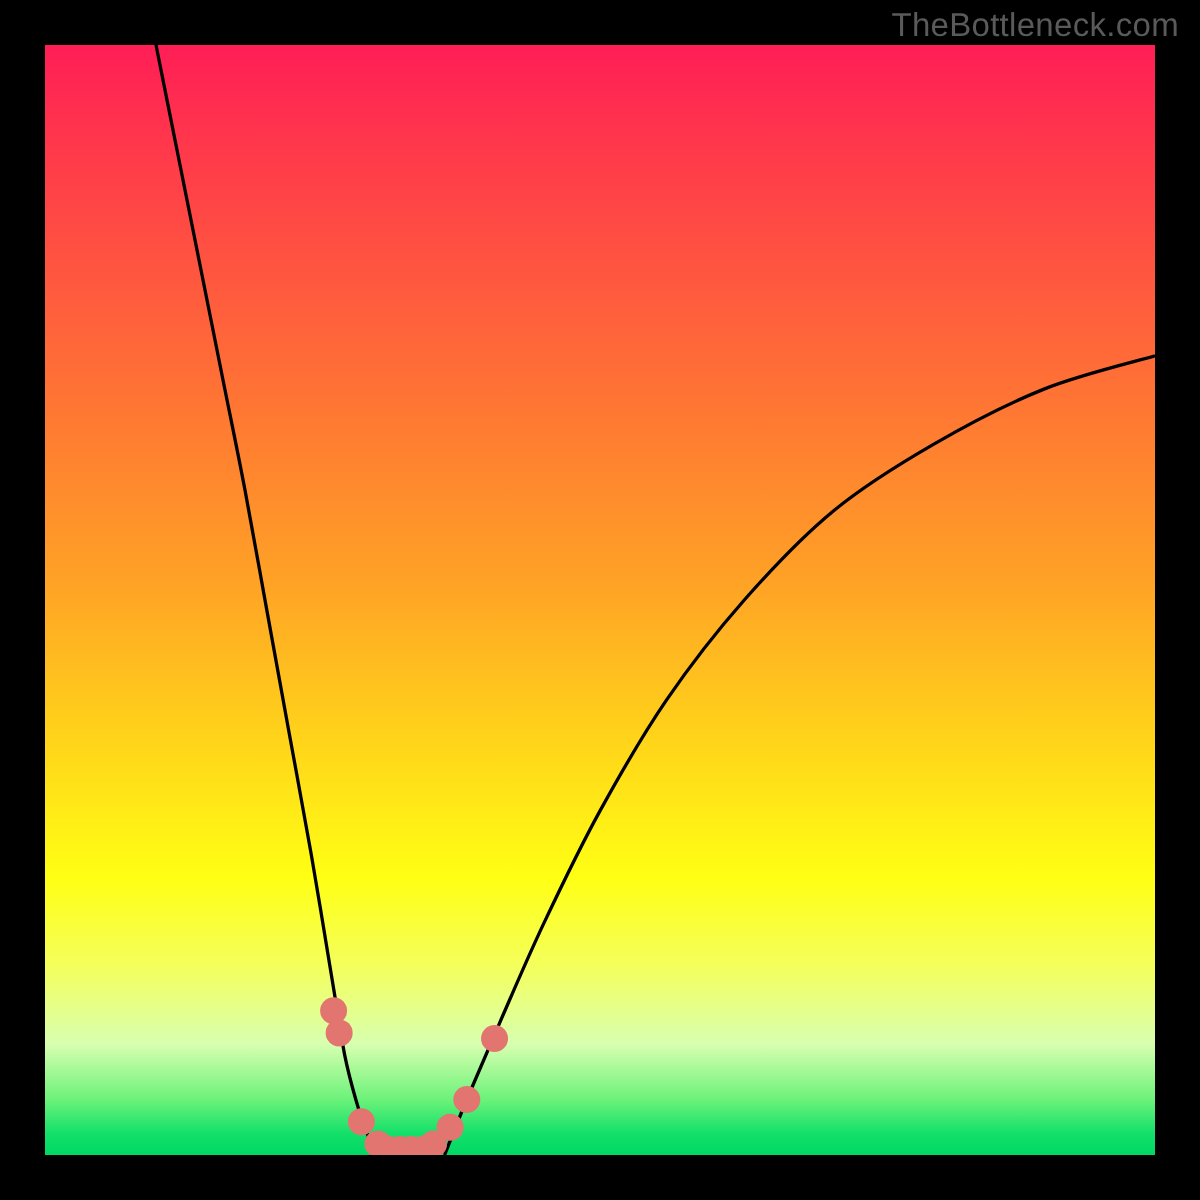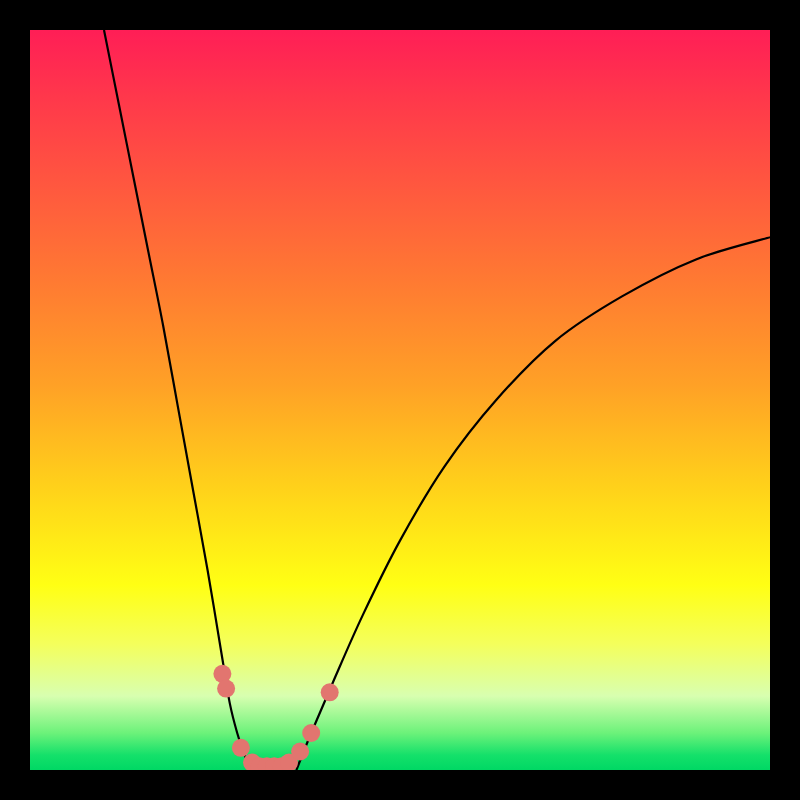--- a/index.html
+++ b/index.html
@@ -56,20 +56,21 @@
     top: 0;
     left: 0;
     width: 740px;
     height: 740px;
   }
 </style>
 </head>
 <body>
 
 <div class="frame">
+  <div class="watermark">TheBottleneck.com</div>
   <div class="plot-area">
     <svg class="curve" viewBox="0 0 740 740">
       <path id="left-curve-path" fill="none" stroke="#000" stroke-width="2.2" d="M 74 0 C 76.46666666666667 12.333333333333334, 83.86666666666666 49.33333333333333, 88.8 74 C 93.73333333333333 98.66666666666667, 98.66666666666667 123.33333333333333, 103.60000000000001 148 C 108.53333333333335 172.66666666666666, 113.46666666666667 197.33333333333334, 118.4 222 C 123.33333333333334 246.66666666666666, 128.26666666666665 270.1, 133.2 296 C 138.13333333333333 321.9, 143.06666666666666 350.2666666666667, 148 377.40000000000003 C 152.93333333333334 404.53333333333336, 157.86666666666667 431.6666666666667, 162.8 458.8 C 167.73333333333335 485.93333333333334, 172.66666666666666 511.83333333333337, 177.6 540.2 C 182.53333333333333 568.5666666666667, 188.7 606.8, 192.4 629 C 196.10000000000002 651.2, 197.33333333333334 661.0666666666666, 199.8 673.4 C 202.26666666666668 685.7333333333333, 204.73333333333335 694.3666666666667, 207.20000000000002 703 C 209.66666666666669 711.6333333333333, 212.13333333333333 719.0333333333334, 214.6 725.2 C 217.06666666666666 731.3666666666667, 220.76666666666665 737.5333333333333, 222 740"></path>
       <path id="right-curve-path" fill="none" stroke="#000" stroke-width="2.2" d="M 266.4 740 C 268.8666666666667 733.8333333333334, 275.0333333333333 717.8, 281.2 703 C 287.3666666666667 688.2, 294.76666666666665 670.9333333333334, 303.4 651.2 C 312.0333333333333 631.4666666666667, 321.9 608.0333333333333, 333 584.6 C 344.1 561.1666666666667, 356.43333333333334 535.2666666666667, 370 510.6 C 383.56666666666666 485.93333333333334, 398.3666666666667 460.03333333333336, 414.40000000000003 436.6 C 430.4333333333334 413.1666666666667, 447.7 390.9666666666667, 466.2 370 C 484.7 349.0333333333333, 504.4333333333333 328.06666666666666, 525.4 310.8 C 546.3666666666667 293.53333333333336, 568.5666666666666 279.96666666666664, 592 266.4 C 615.4333333333334 252.83333333333331, 641.3333333333334 239.26666666666668, 666 229.40000000000003 C 690.6666666666666 219.5333333333334, 727.6666666666666 210.90000000000003, 740 207.20000000000005"></path>
       <g id="dots-group">
           <circle cx="192.4" cy="643.8" r="9" fill="#e2756f"></circle>
           <circle cx="196.10000000000002" cy="658.6" r="9" fill="#e2756f"></circle>
           <circle cx="210.89999999999998" cy="717.8" r="9" fill="#e2756f"></circle>
           <circle cx="222" cy="732.6" r="9" fill="#e2756f"></circle>
           <circle cx="229.4" cy="736.3" r="9" fill="#e2756f"></circle>

